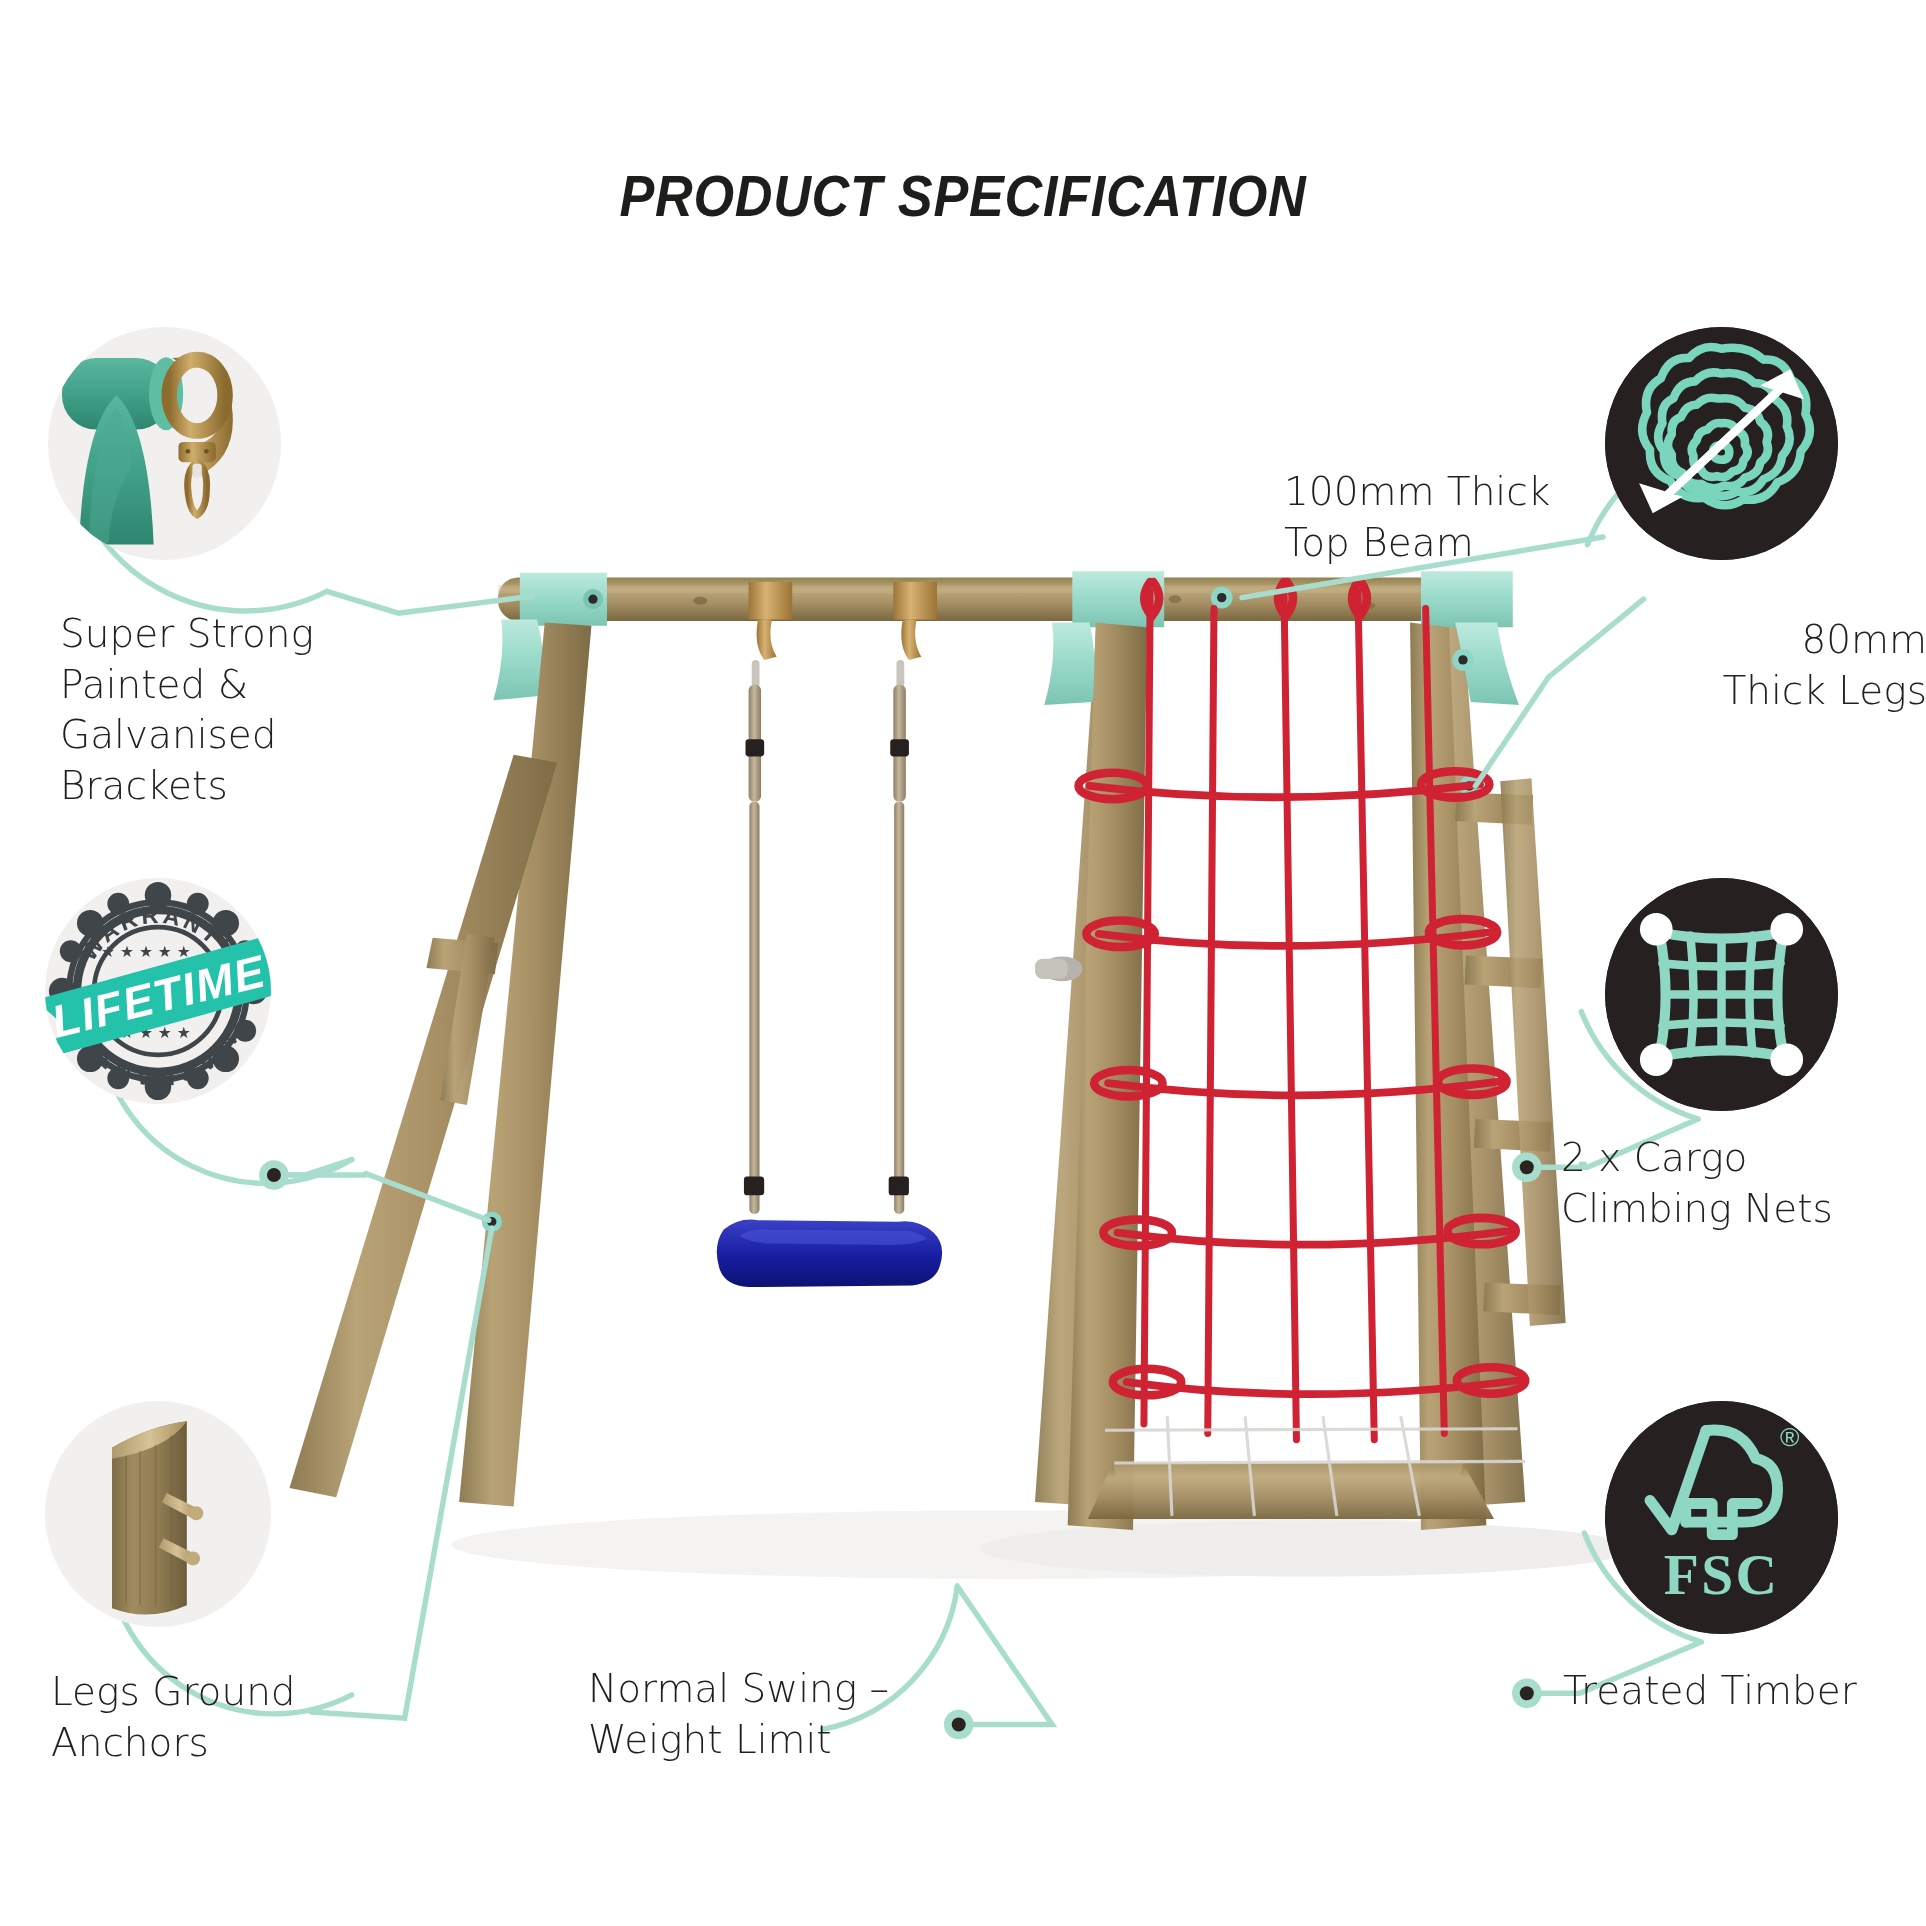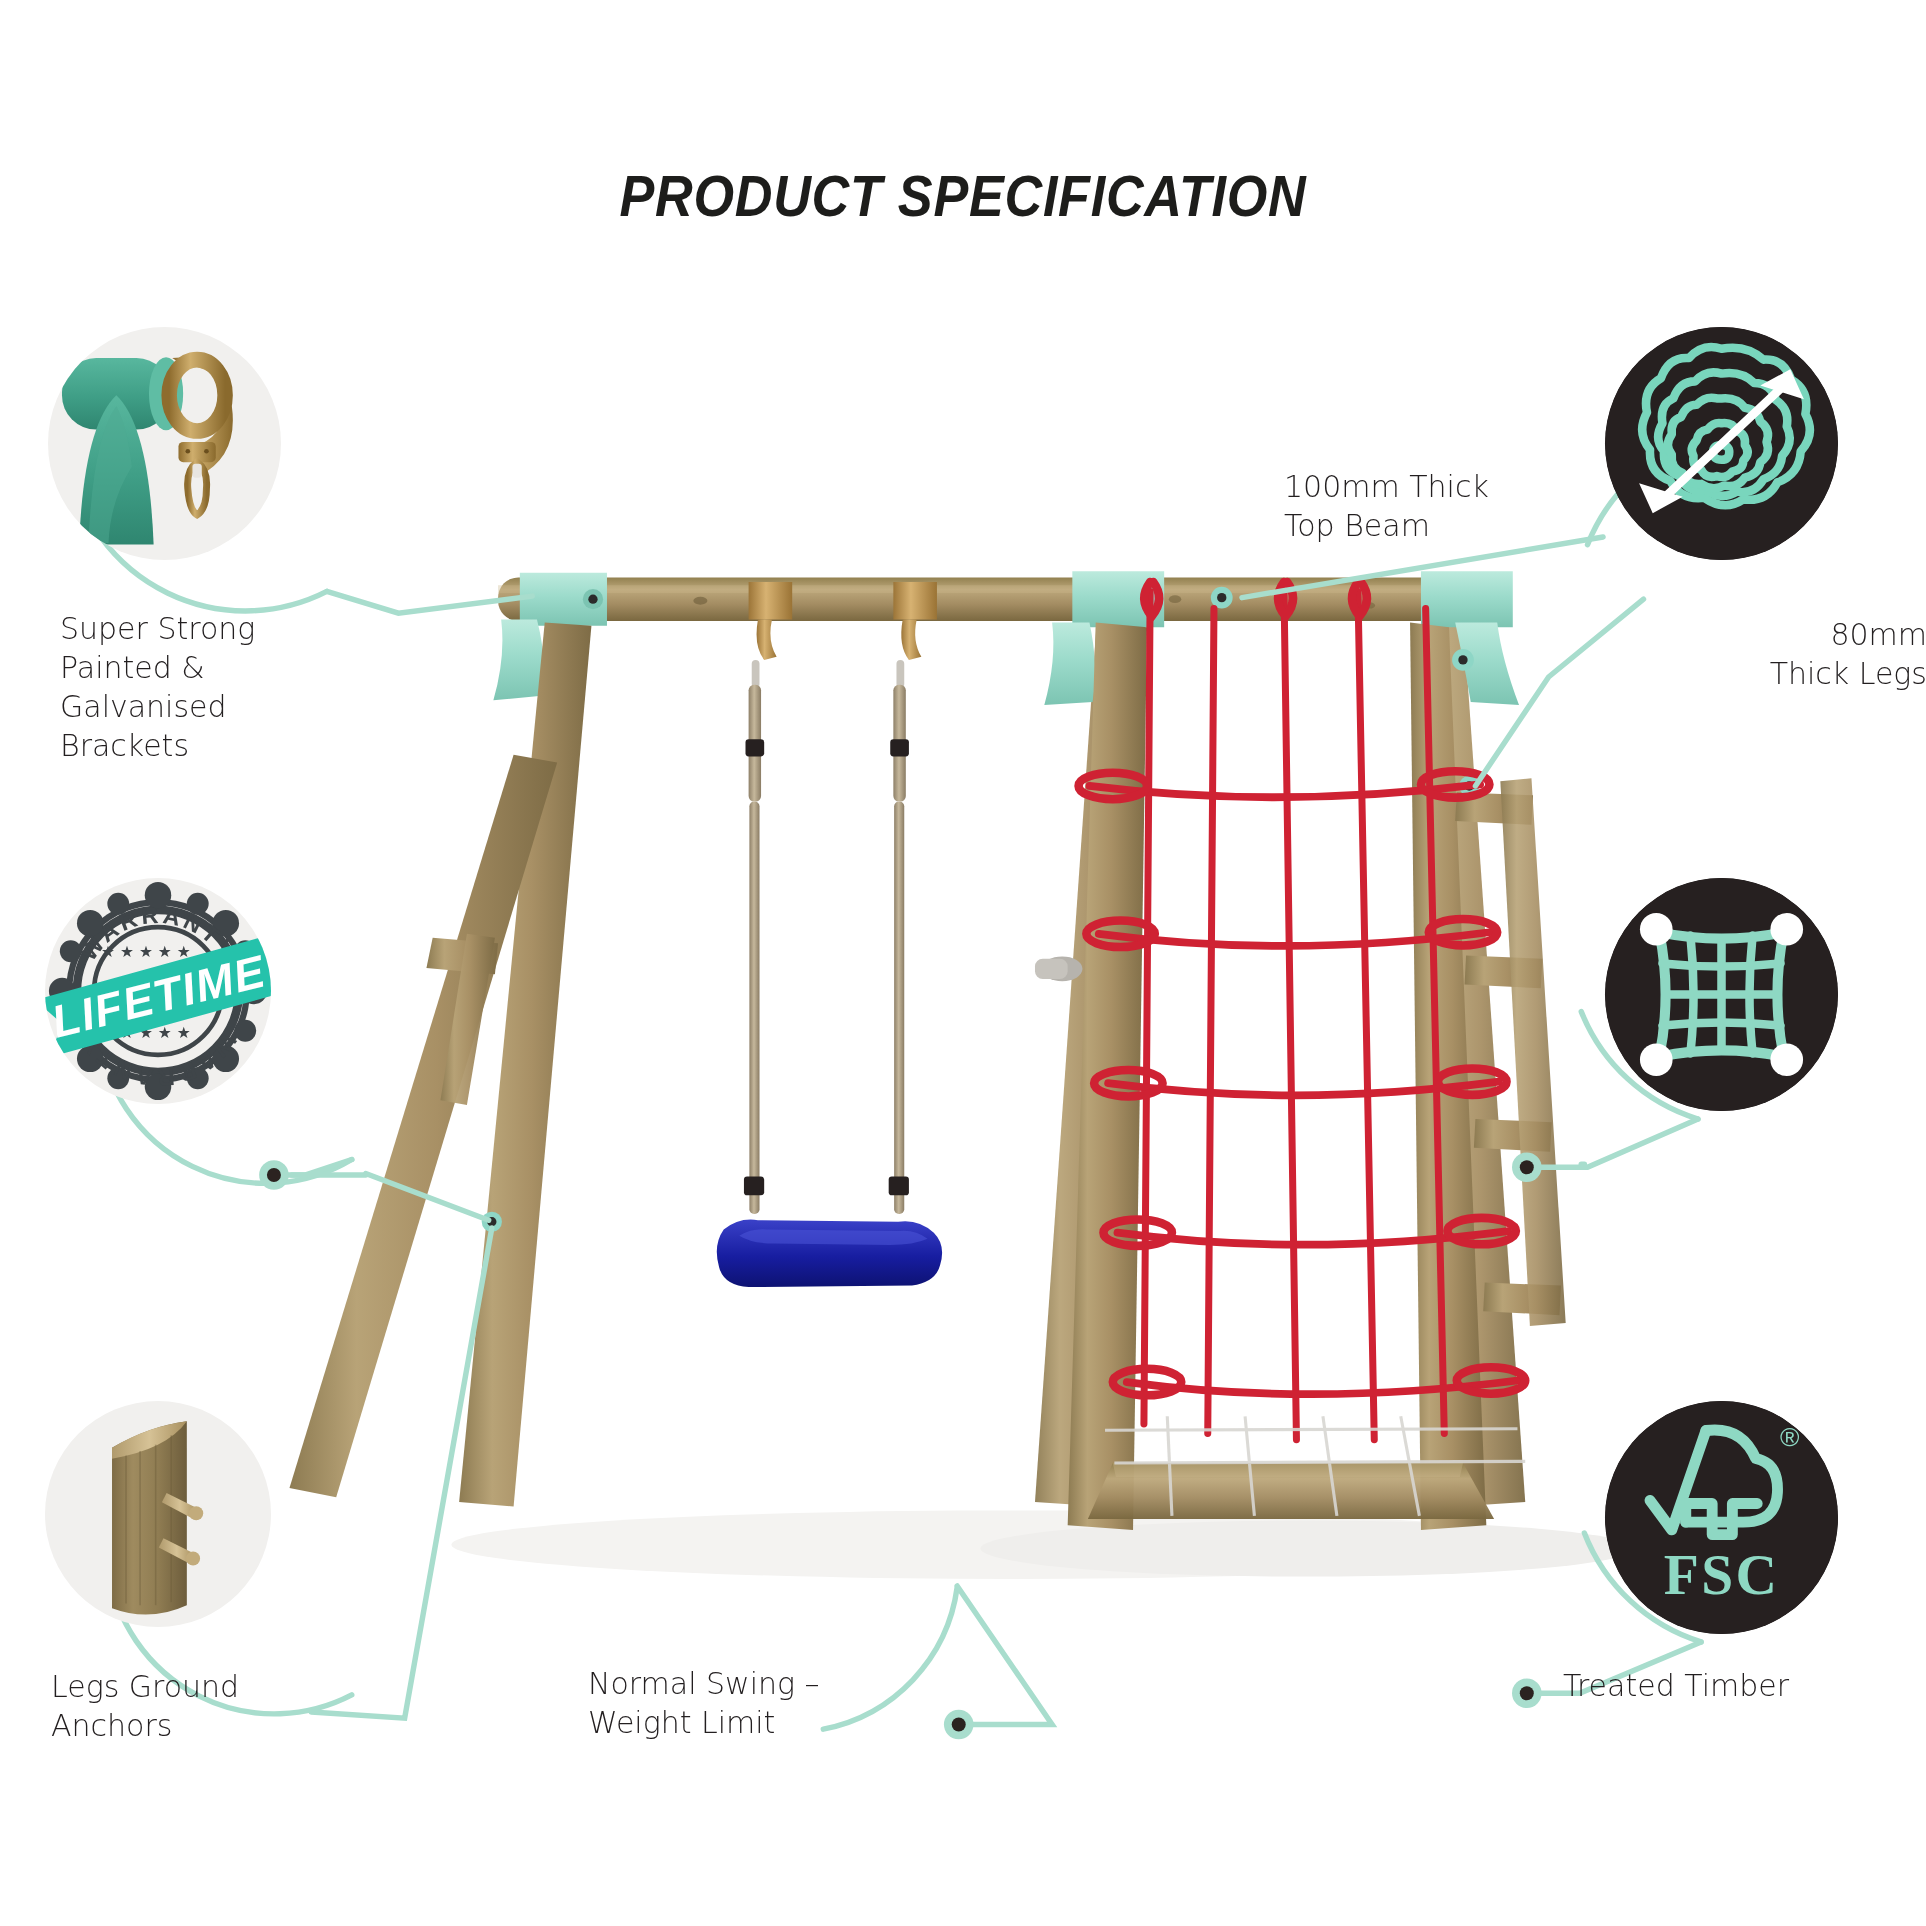--- a/index.html
+++ b/index.html
@@ -18,21 +18,21 @@
     font-size: 58px; font-weight: bold; font-style: italic;
     letter-spacing: 0.8px;
     color: #1d1d1b;
     font-family: "Liberation Sans Narrow", "Liberation Sans", sans-serif;
     transform: scaleX(0.9);
   }
 
   
   .flabel {
     position: absolute;
-    font-size: 30px; font-weight: 300; line-height: 1.30;
+    font-size: 39px; font-weight: 300; line-height: 1.30;
     color: #231f20; white-space: pre-line;
     font-family: "DejaVu Sans", "Liberation Sans", sans-serif;
     font-stretch: normal;
   }
   .flabel.right { text-align: left; }
   .flabel.left  { text-align: left; }
 
   
   .dcirc {
     position: absolute; border-radius: 50%;
@@ -446,20 +446,22 @@
       </g>
 
       <g fill="#ffffff">
         <circle cx="66" cy="66" r="21"></circle>
           <circle cx="234" cy="66" r="21"></circle>
         <circle cx="66" cy="234" r="21"></circle>
           <circle cx="234" cy="234" r="21"></circle>
       </g>
     </svg>
   </div>
+  <div class="flabel right" style="left:1561px; top:1133px; width:366px;">2 x Cargo
+Climbing Nets</div>
 
   <div class="dcirc" style="left:1605px; top:1401px; width:233px; height:233px;">
     <svg viewBox="0 0 300 300" width="233" height="233" xmlns="http://www.w3.org/2000/svg">
       <circle cx="150" cy="150" r="150" fill="#262020"></circle>
       <g fill="none" stroke="#8ed8c3" stroke-width="14" stroke-linecap="round" stroke-linejoin="round">
 
         <path d="M58 128 L86 166 L130 38"></path>
 
         <path d="M130 38 q46 -6 64 36 q30 6 28 44 q-2 38 -44 38 l-74 0"></path>
 

